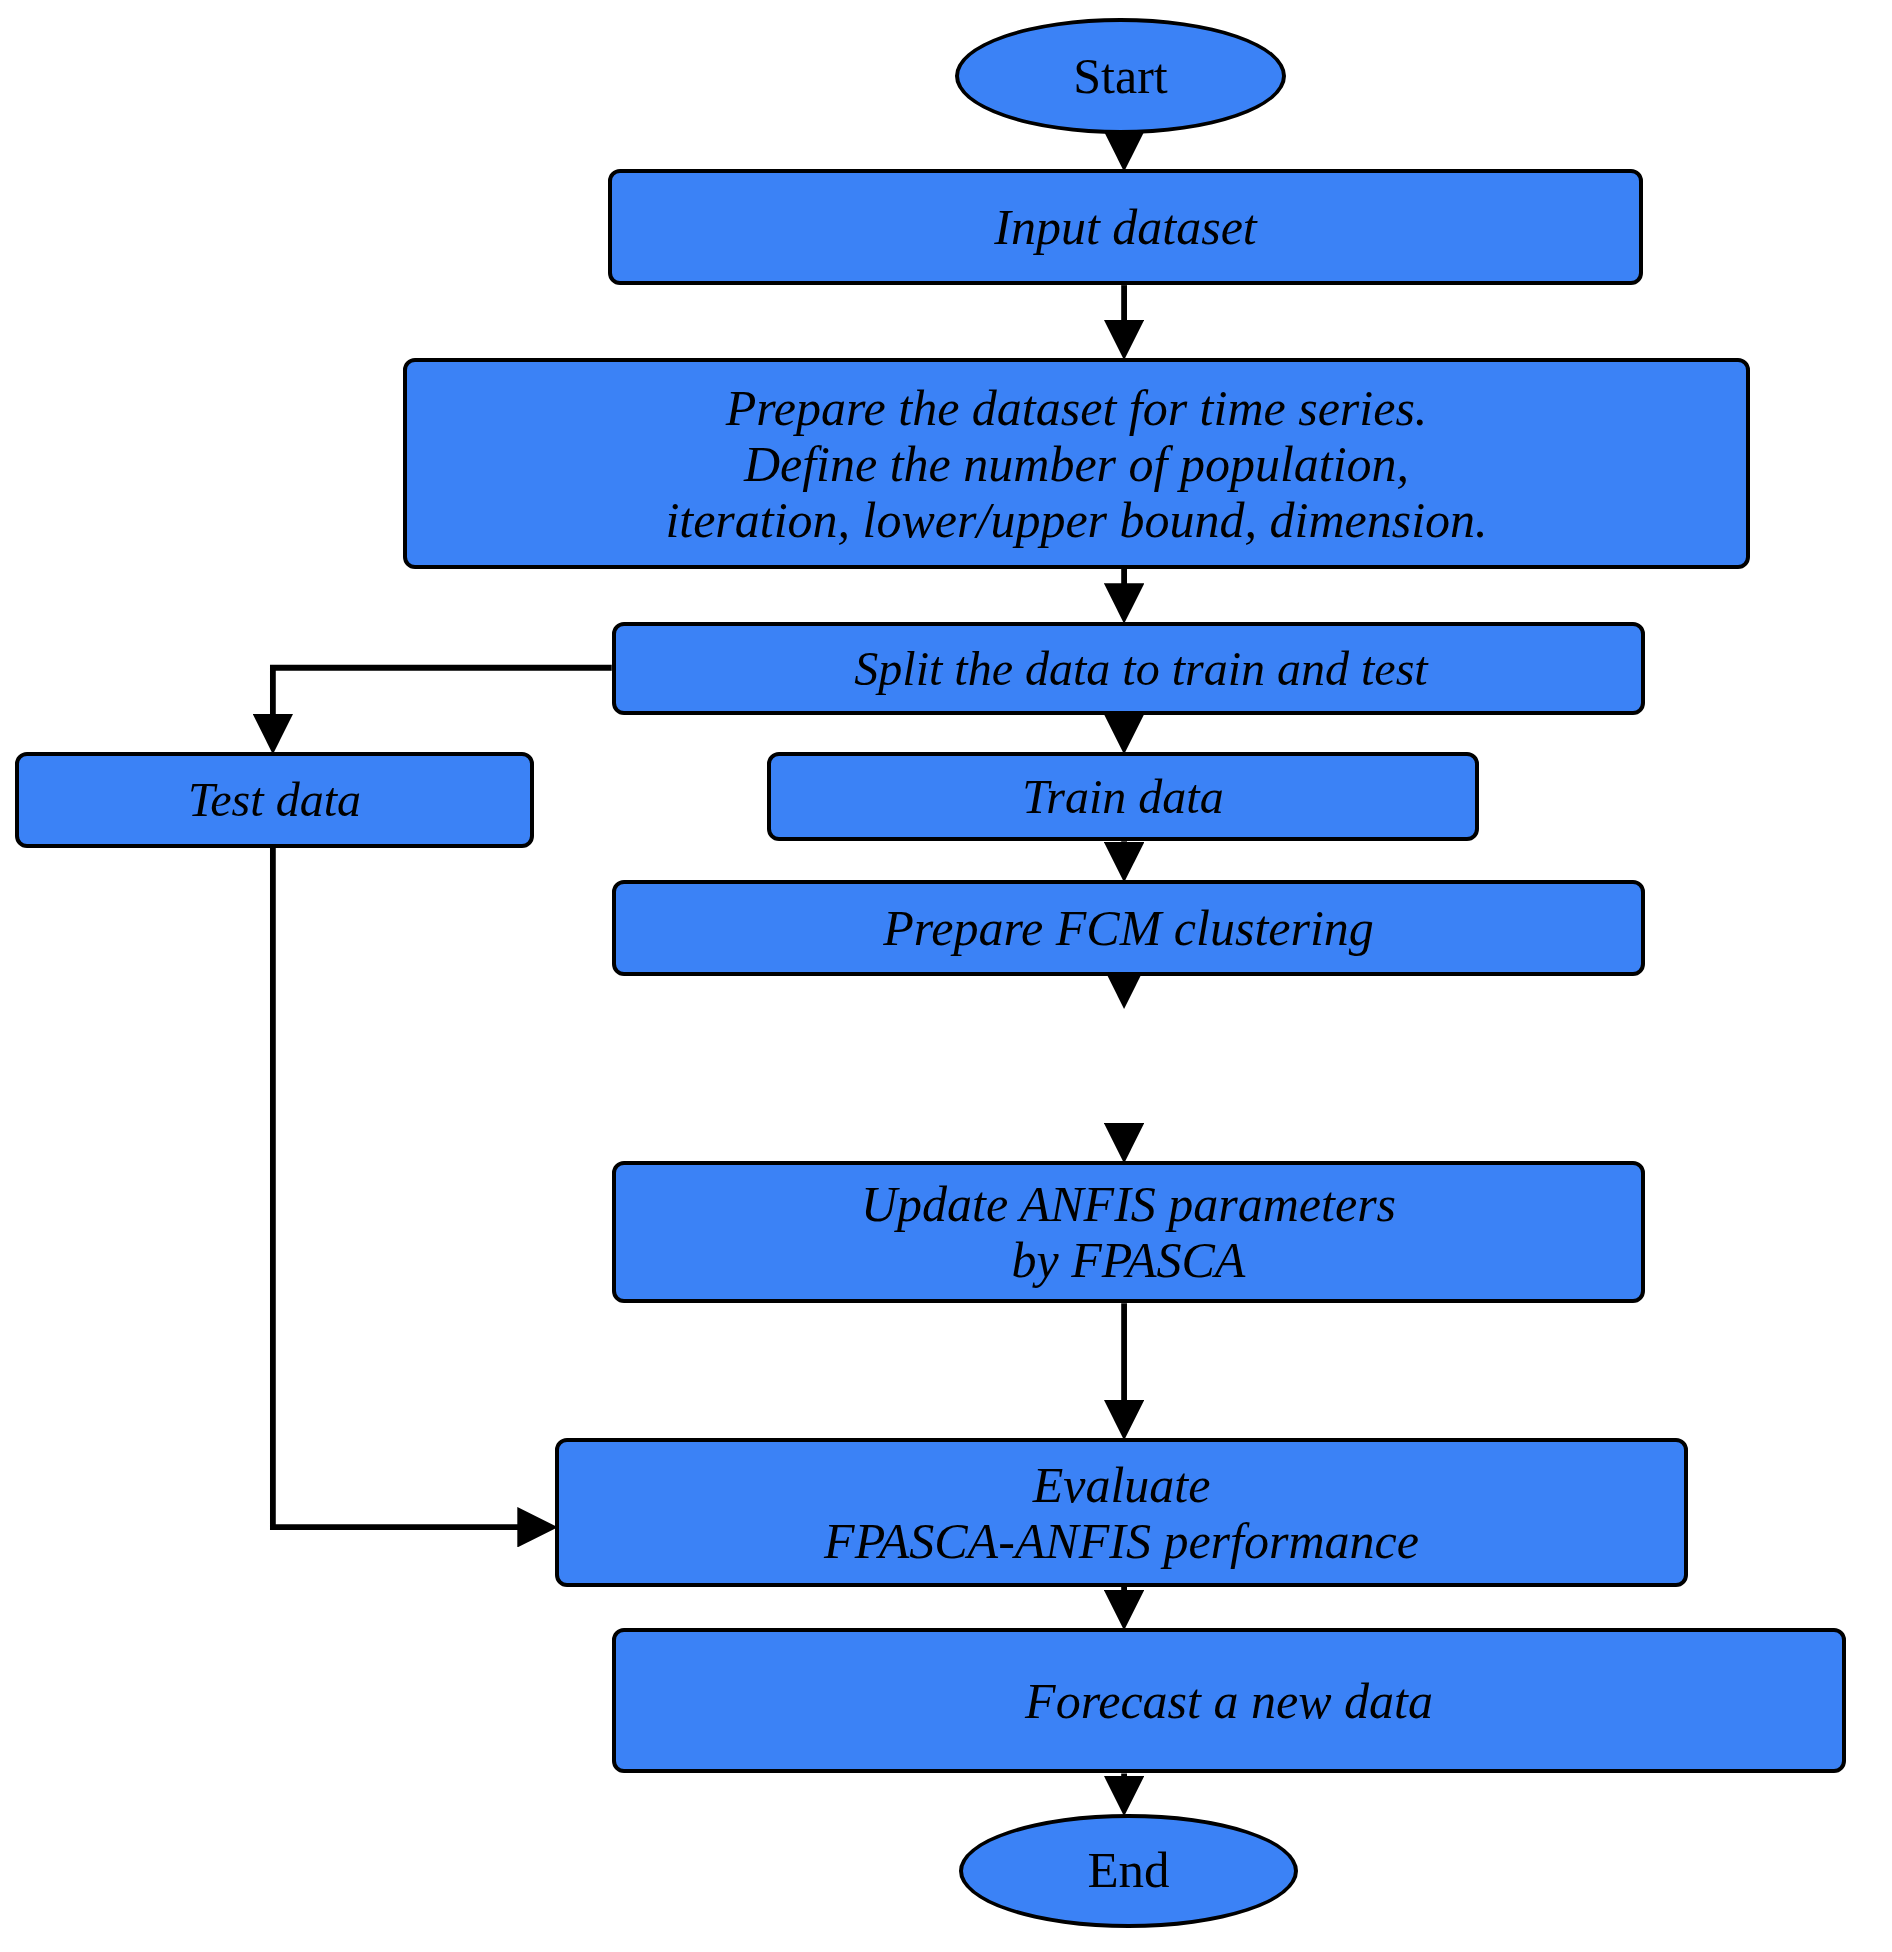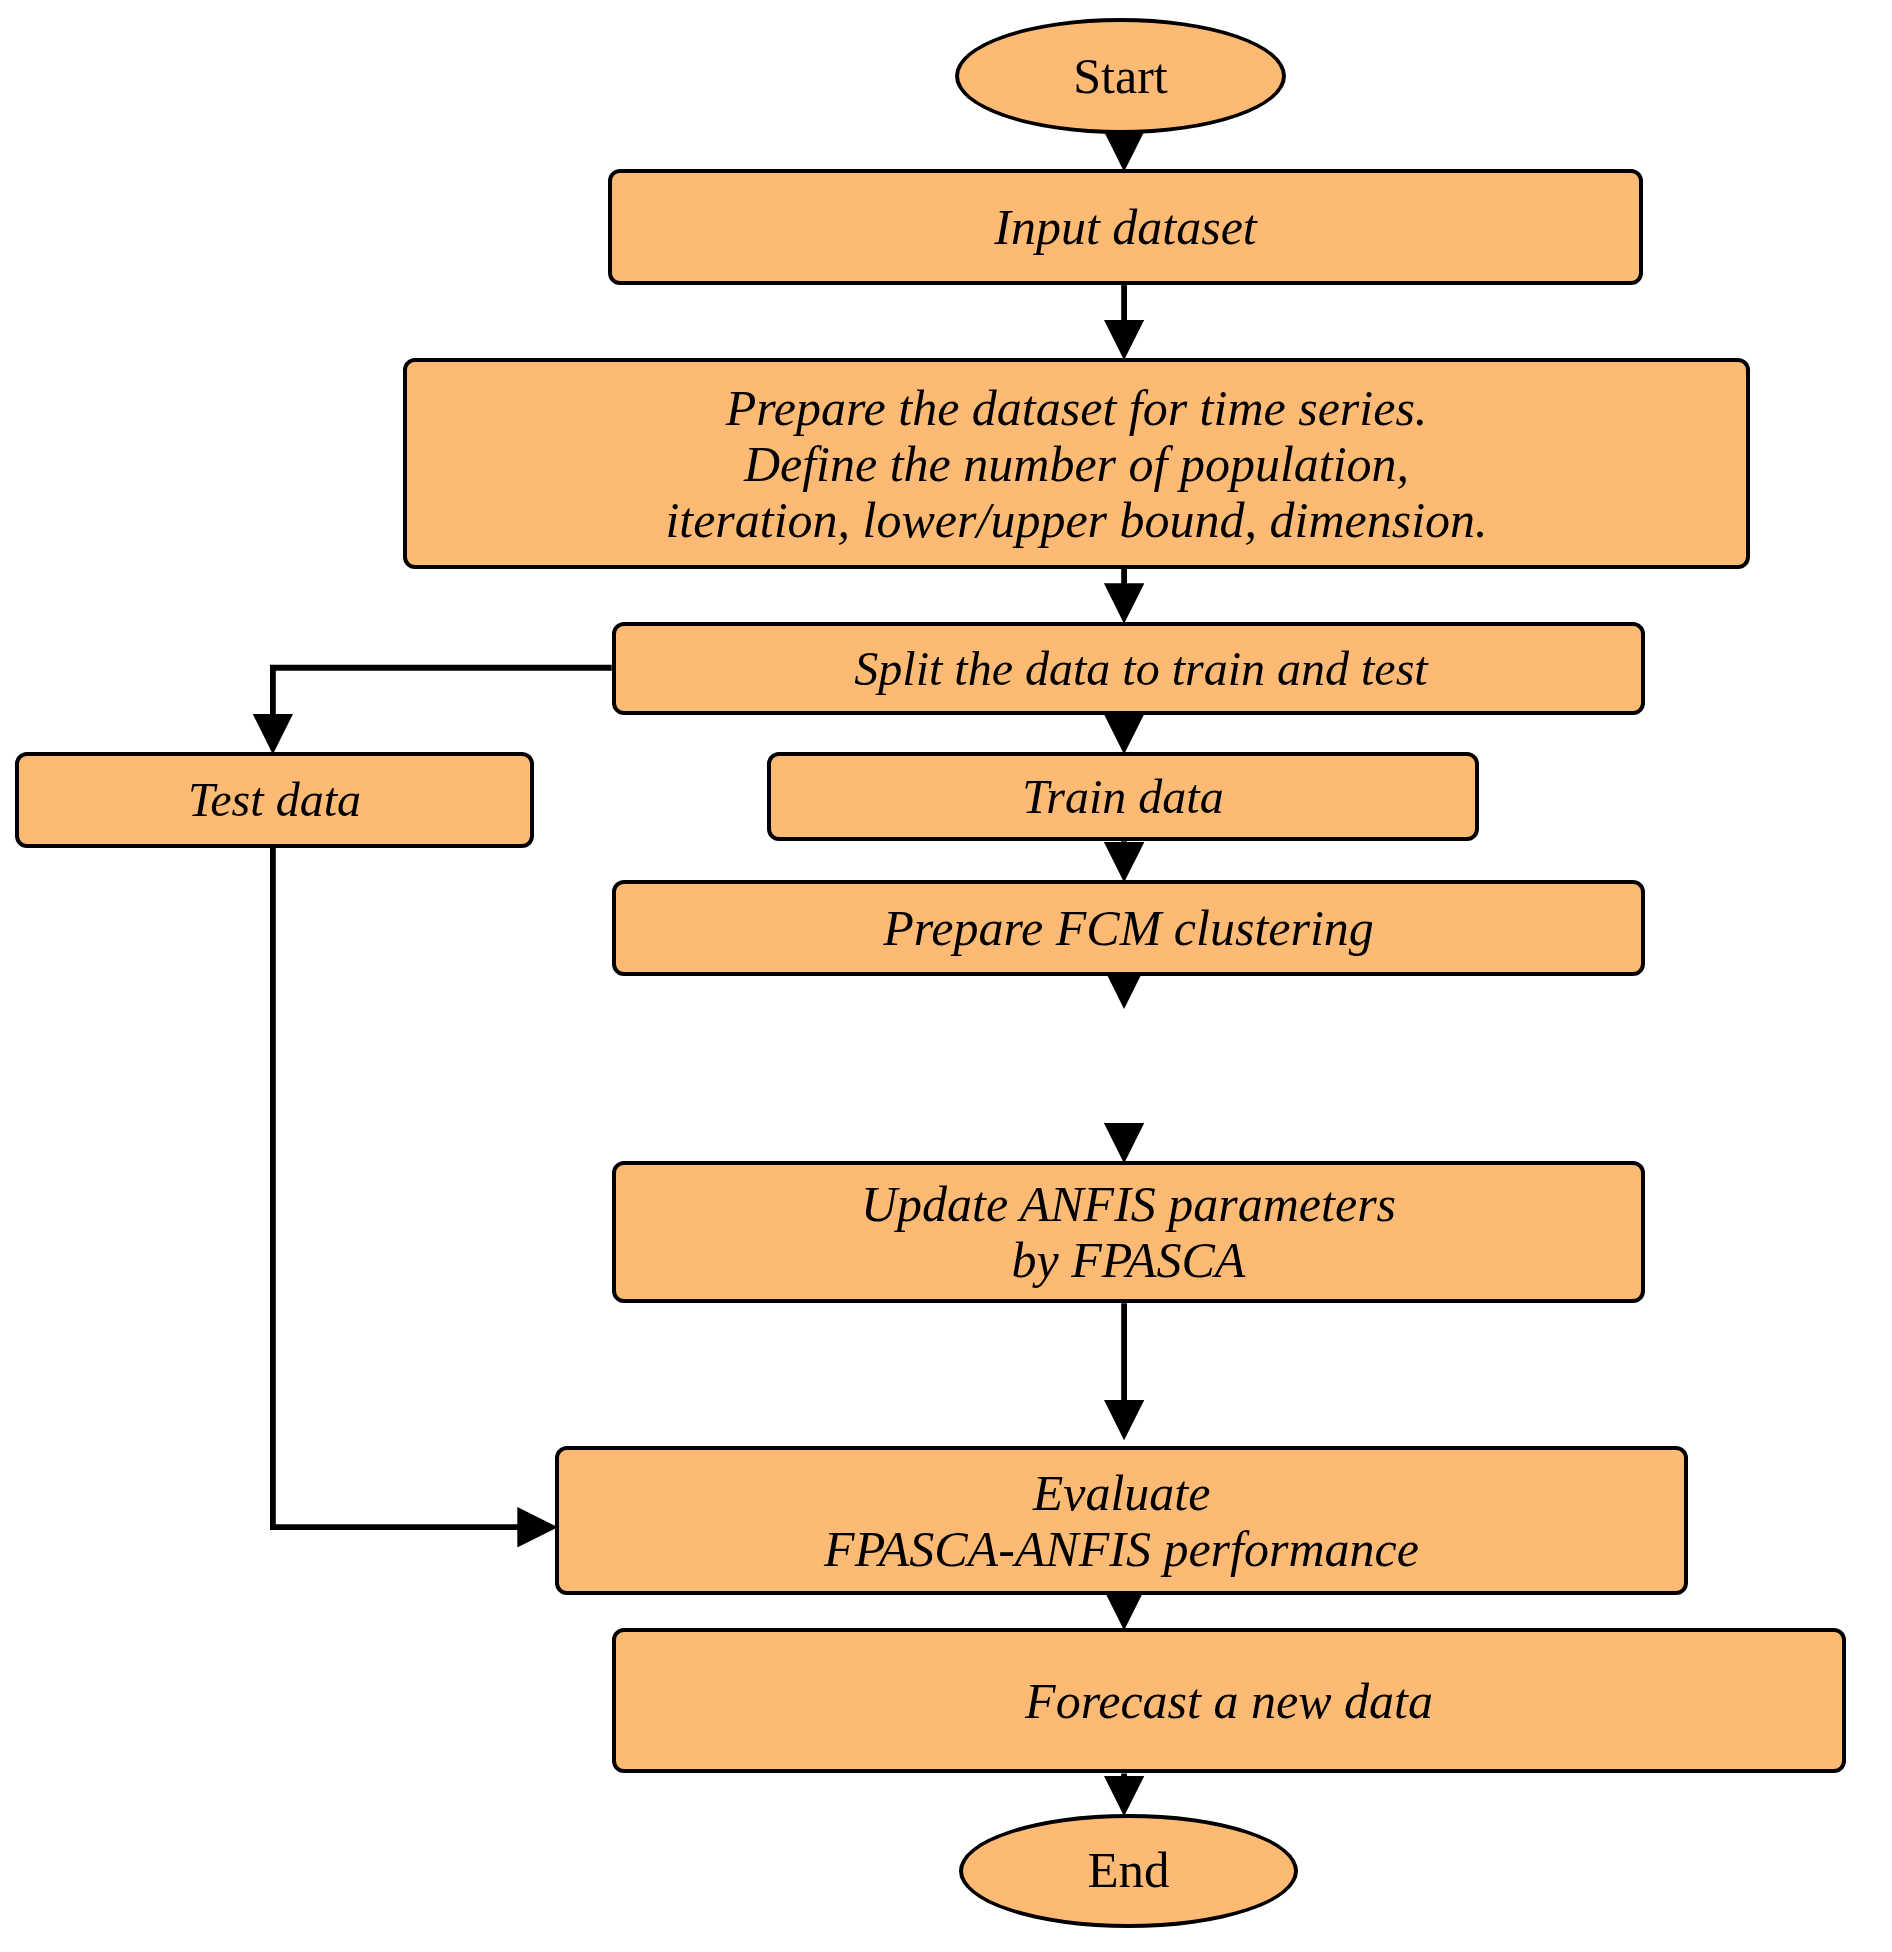--- a/index.html
+++ b/index.html
@@ -27,21 +27,21 @@
     pointer-events: none;
   }
   .node {
     position: absolute;
     box-sizing: border-box;
     display: flex;
     align-items: center;
     justify-content: flex-end;
     text-align: center;
     color: #000000;
-    background: #fdba74;
+    background: #3b82f6;
     border: 4.1px solid #000000;
     line-height: 1.12;
     white-space: pre-line;
     z-index: 2;
   }
   .node.process {
     border-radius: 12px;
     font-style: italic;
   }
   .node.terminator {
@@ -59,21 +59,21 @@
   
   #node-start      { left: 955px; top:   18px; width: 331px;  height: 116px; font-size: 50px; }
   #node-input      { left:  608px; top:  169px; width: 1035px; height: 116px; font-size: 50px; }
   #node-prepare    { left:  383px; top:  358px; width: 1347px; height: 211px; font-size: 50px; margin-left: 20px; }
   #node-split      { left:  612px; top:  622px; width: 1033px; height: 93px; font-size: 48px; padding-left: 25px; }
   #node-test       { left:   15px; top:  752px; width: 519px;  height: 96px; font-size: 48px; }
   #node-train      { left:  767px; top:  752px; width: 712px;  height: 89px; font-size: 48px; }
   #node-fcm        { left:  612px; top: 880px; width: 1033px; height: 96px; font-size: 50px; }
   #node-setparam   { left:  612px; top: 1007px; width: 1033px; height: 141px; font-size: 50px; }
   #node-update     { left:  612px; top: 1161px; width: 1033px; height: 142px; font-size: 50px; }
-  #node-evaluate   { left:  555px; top: 1438px; width: 1133px; height: 149px; font-size: 50px; margin-top: 8px; }
+  #node-evaluate   { left:  555px; top: 1438px; width: 1133px; height: 149px; font-size: 50px; }
   #node-forecast   { left:  612px; top: 1628px; width: 1234px; height: 145px; font-size: 50px; }
   #node-end        { left: 959px; top: 1814px; width: 339px;  height: 114px; font-size: 51px; }
 </style>
 </head>
 <body>
 
 <div id="flow-root">
 
   <svg id="edges-layer" width="1892" height="1952" viewBox="0 0 2289 2362" xmlns="http://www.w3.org/2000/svg">
     <defs>

